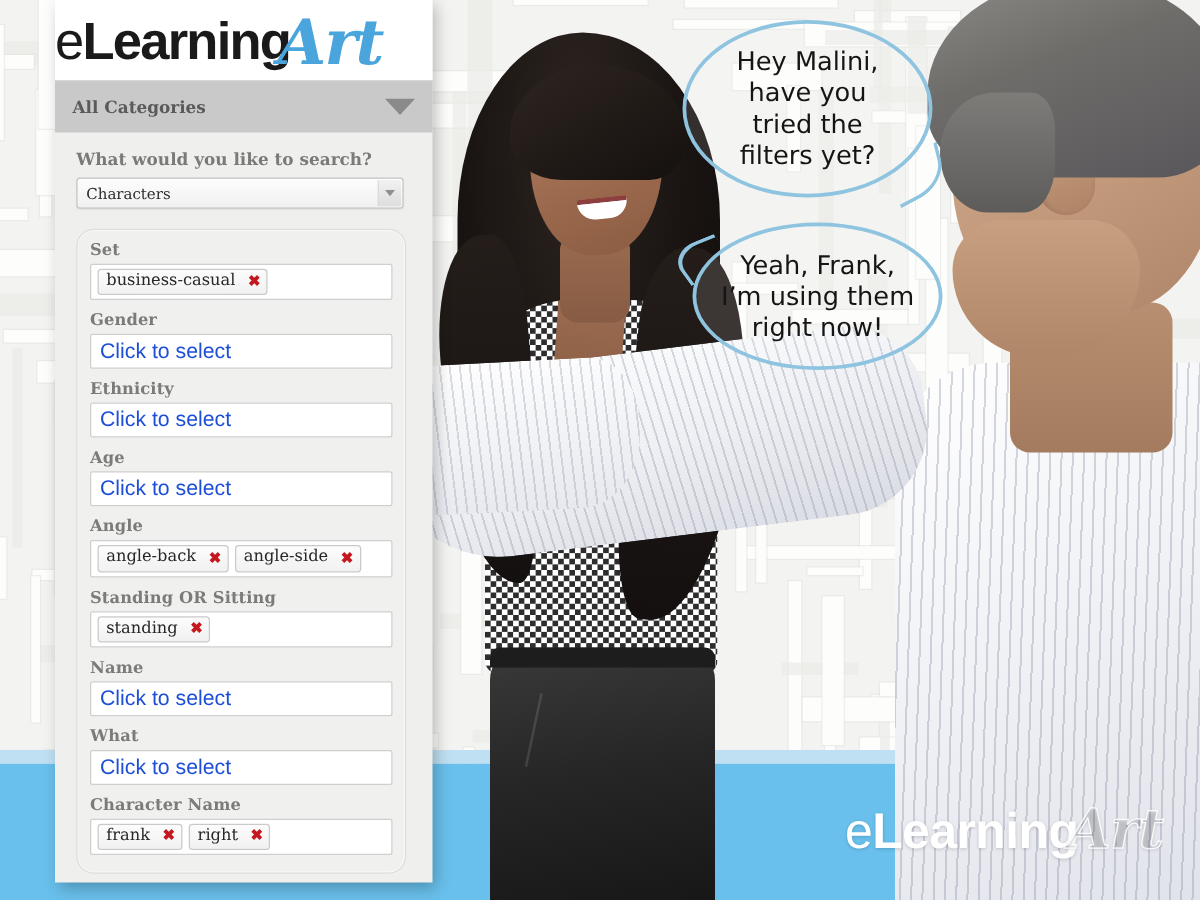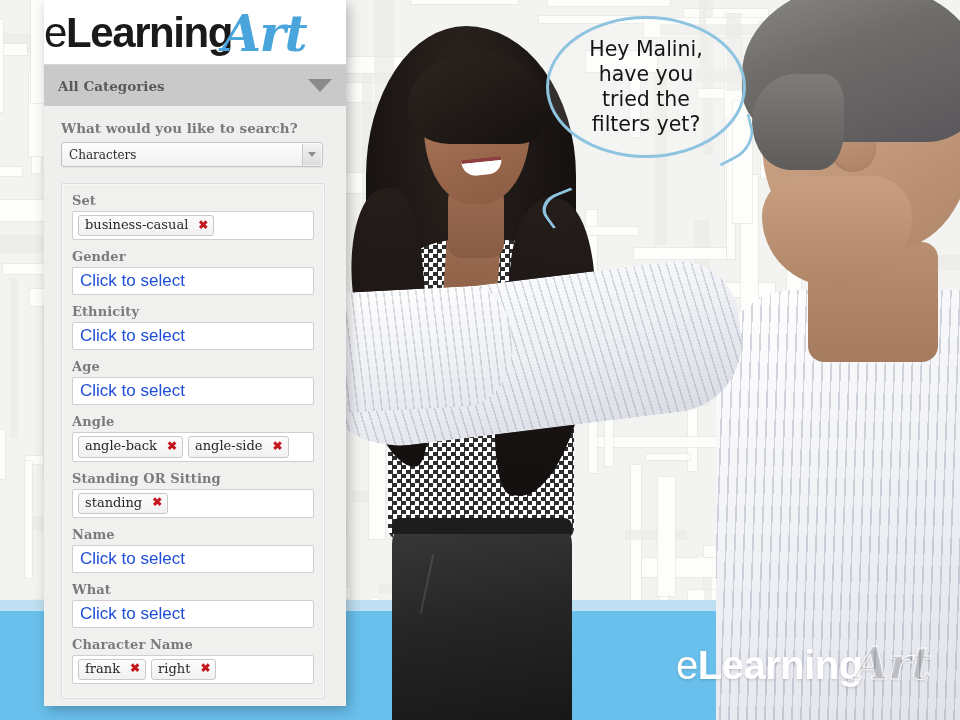--- a/index.html
+++ b/index.html
@@ -288,21 +288,21 @@
     border-left:1px solid #c9c9c9; border-radius:0 2px 2px 0;
     display:flex; align-items:center; justify-content:center;
   }
   .select-wrap .btn span {
     width:0; height:0; border-left:4px solid transparent;
     border-right:4px solid transparent; border-top:5px solid #8f8f8f;
   }
 
   #filters {
     margin:10px 14px 0 17px; width:264px;
-    background:#f0f0ee; border:1px solid #dedede; border-radius:2px;
+    background:#f0f0ee; border:1px solid #dedede; border-radius:14px;
     padding:9px 10px 12px 10px;
     box-shadow:inset 0 0 0 1px #f7f7f6;
   }
   .filter { margin-bottom:9px; }
   .filter:last-child { margin-bottom:2px; }
   .filter .flabel {
     font-family:"DejaVu Serif", serif; font-weight:700; font-size:13px;
     color:#7b7b7b; margin-bottom:3px; letter-spacing:.1px;
   }
   .filter .fbox {
@@ -584,20 +584,25 @@
     <div class="body">
       <div class="txt">Hey Malini,
 have you
 tried the
 filters yet?</div>
     </div>
     <div class="tail"></div>
   </div>
 
   <div class="bubble" id="bubble2">
+    <div class="body">
+      <div class="txt">Yeah, Frank,
+I’m using them
+right now!</div>
+    </div>
     <div class="tail"></div>
   </div>
 
   <div id="watermark">
     <span class="wm-e">e</span><span class="wm-l">Learning</span><span class="wm-art">Art</span>
   </div>
 
   <div id="panel">
 
     <div id="logo-bar">

